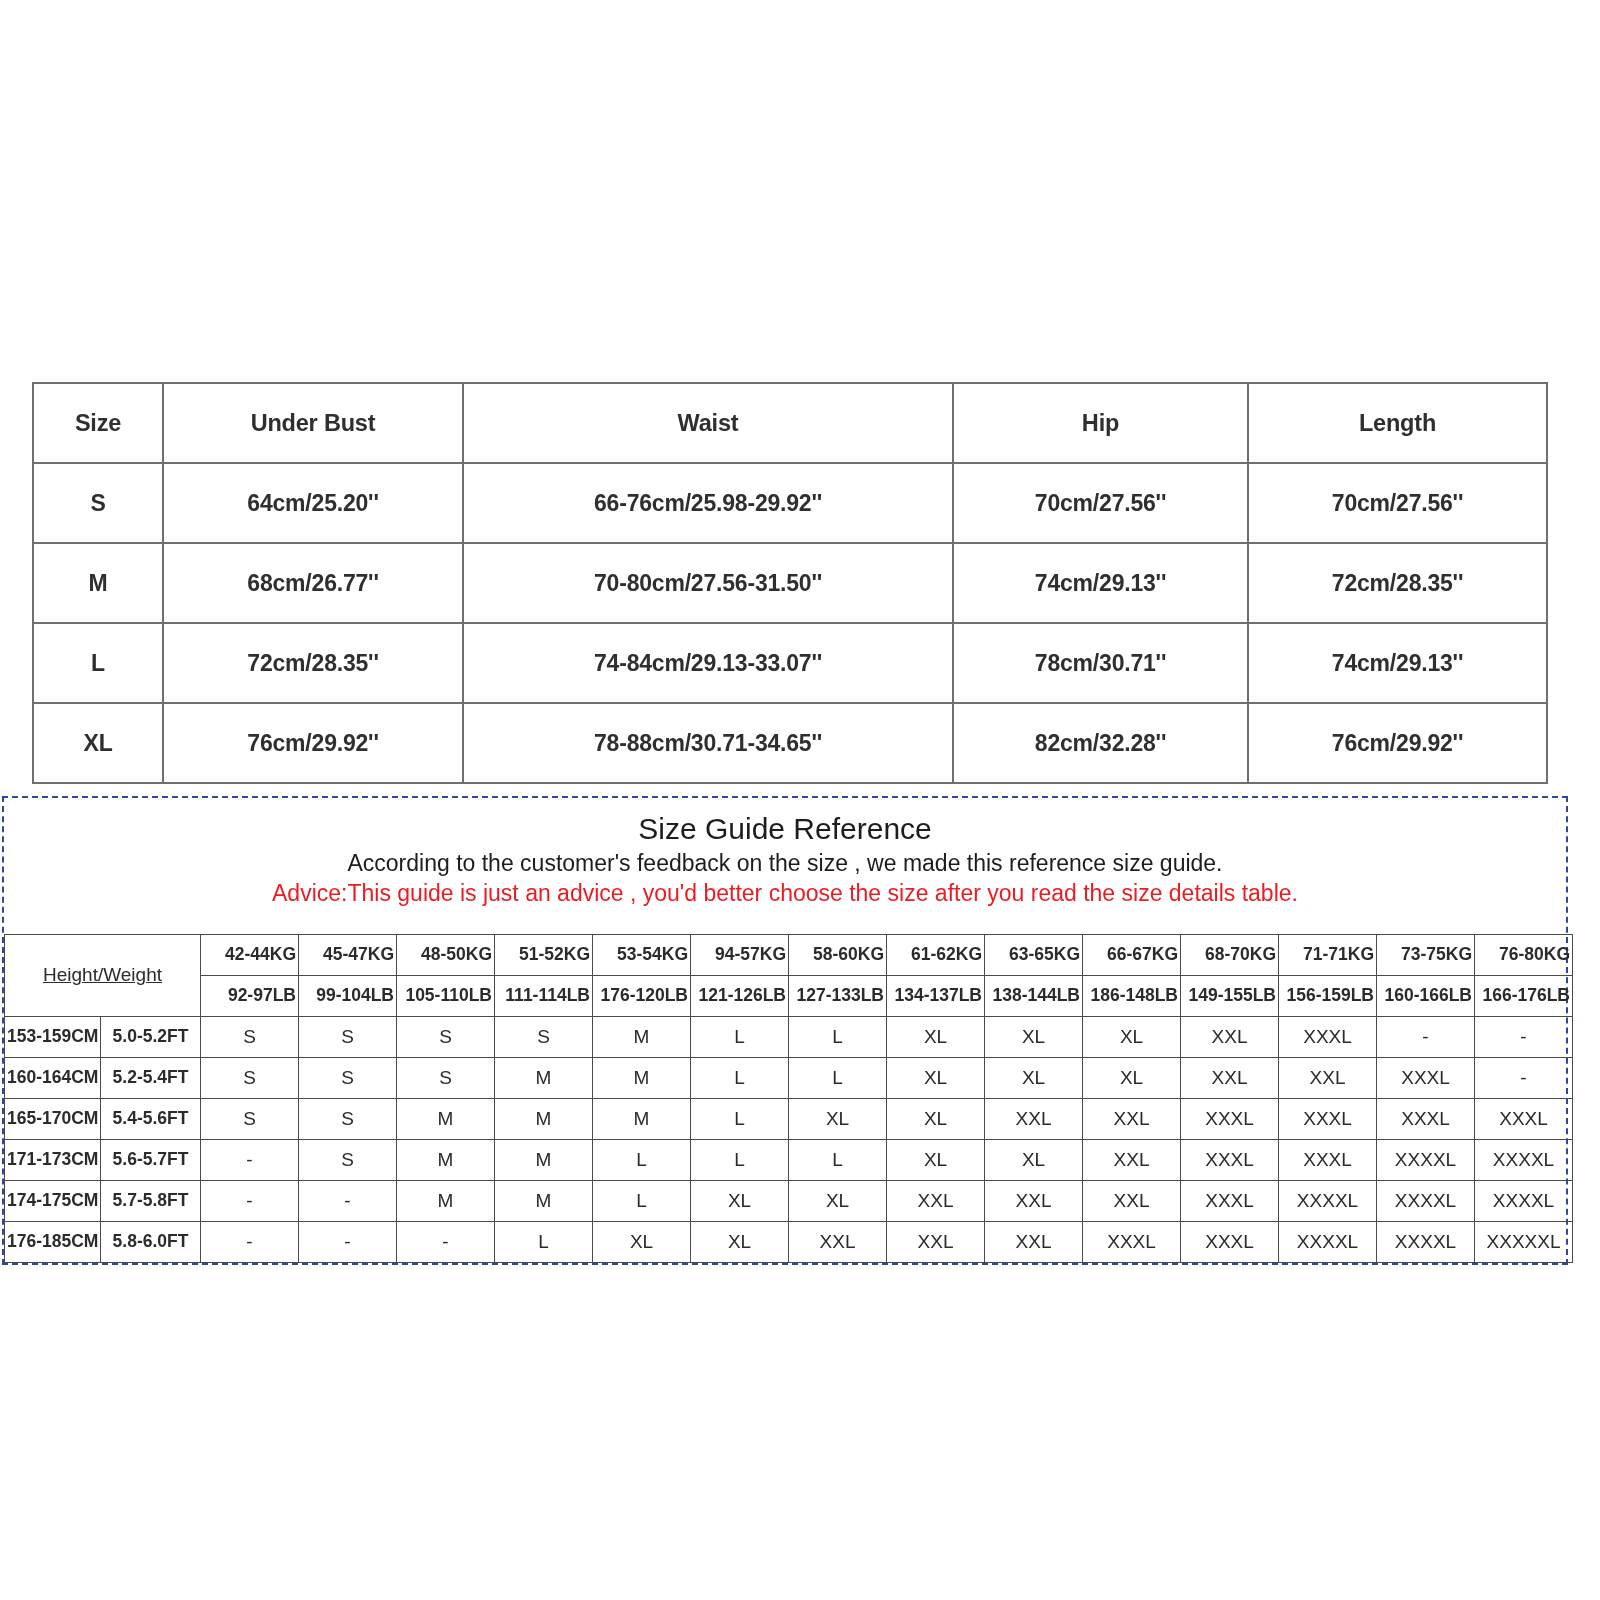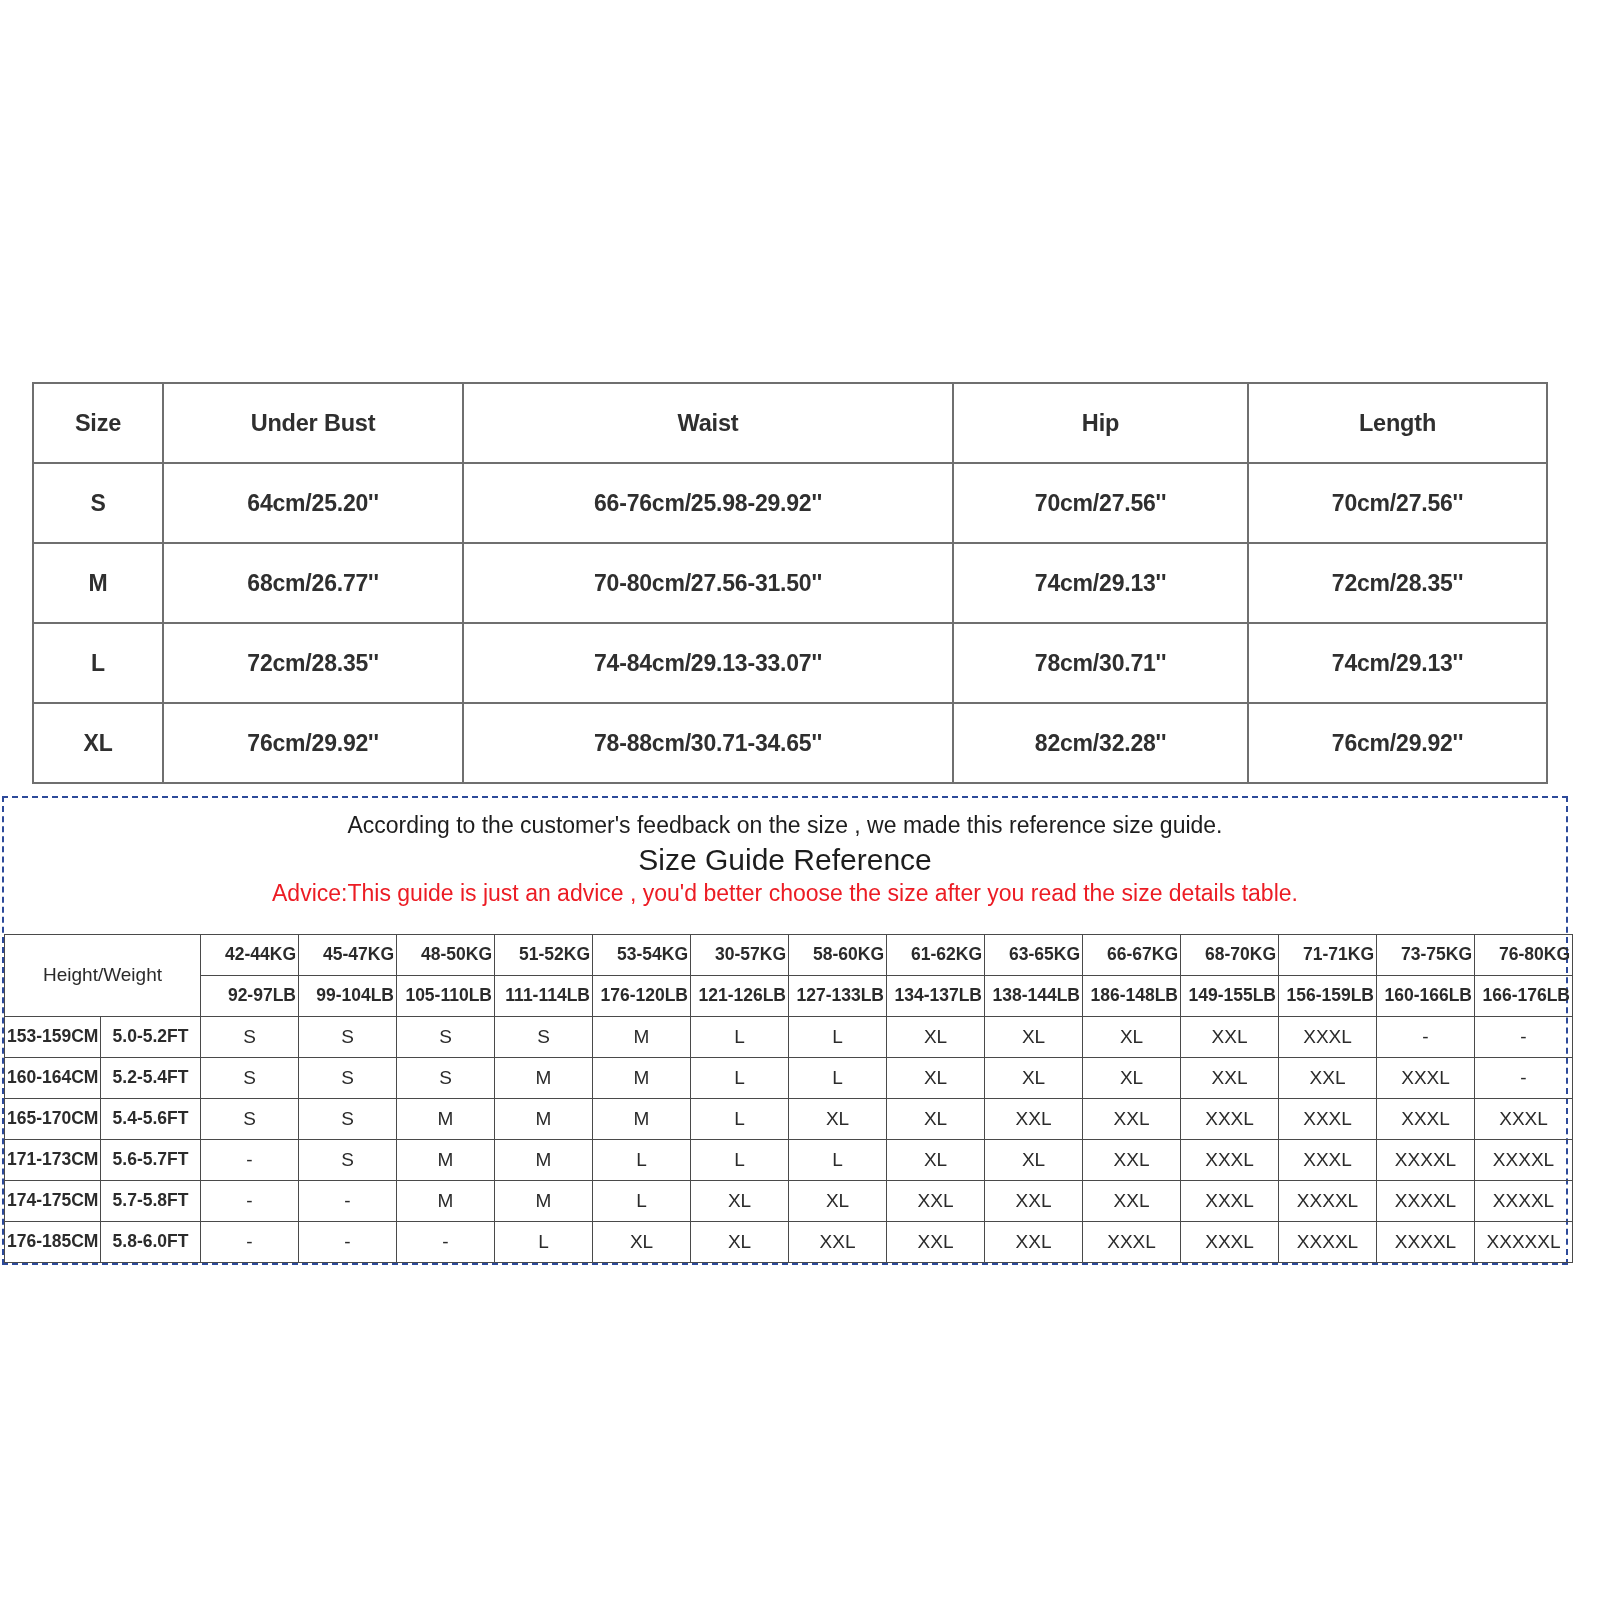--- a/index.html
+++ b/index.html
@@ -85,20 +85,21 @@
     text-align:center;
     vertical-align:middle;
     height:40px;
     padding:0 2px;
     white-space:nowrap;
     overflow:hidden;
   }
   table.ref td.hw{
     font-size:19px;
     font-weight:normal;
+    text-decoration:underline;
   }
   table.ref td.kg,table.ref td.lb{
     font-weight:bold;
     font-size:17.5px;
     text-align:right;
   }
   table.ref td.hcm,table.ref td.hft{
     font-weight:bold;
     font-size:17.5px;
     margin-top:48px;
@@ -161,22 +162,22 @@
           <td>82cm/32.28''</td>
           <td>76cm/29.92''</td>
         </tr>
       </tbody>
   </table>
 </div>
 
 <div id="guide-wrap" style="border-color: rgb(45, 74, 154);">
 
   <div id="guide-head">
+    <div id="guide-title">Size Guide Reference</div>
     <div id="guide-sub">According to the customer's feedback on the size , we made this reference size guide.</div>
-    <div id="guide-title">Size Guide Reference</div>
     <div id="guide-advice" style="color: rgb(236, 28, 36);">Advice:This guide is just an advice , you'd better choose the size after you read the size details table.</div>
   </div>
 
   <table class="ref">
     <colgroup id="ref-cols">
       <col class="col-cm">
         <col class="col-ft">
     <col class="col-w">
         <col class="col-w">
         <col class="col-w">
@@ -193,21 +194,21 @@
         <col class="col-w">
       </colgroup>
     <tbody id="ref-body">
         <tr>
           <td class="hw" colspan="2" rowspan="2">Height/Weight</td>
           <td class="kg">42-44KG</td>
           <td class="kg">45-47KG</td>
           <td class="kg">48-50KG</td>
           <td class="kg">51-52KG</td>
           <td class="kg">53-54KG</td>
-          <td class="kg">30-57KG</td>
+          <td class="kg">94-57KG</td>
           <td class="kg">58-60KG</td>
           <td class="kg">61-62KG</td>
           <td class="kg">63-65KG</td>
           <td class="kg">66-67KG</td>
           <td class="kg">68-70KG</td>
           <td class="kg">71-71KG</td>
           <td class="kg">73-75KG</td>
           <td class="kg">76-80KG</td>
         </tr>
         <tr>

